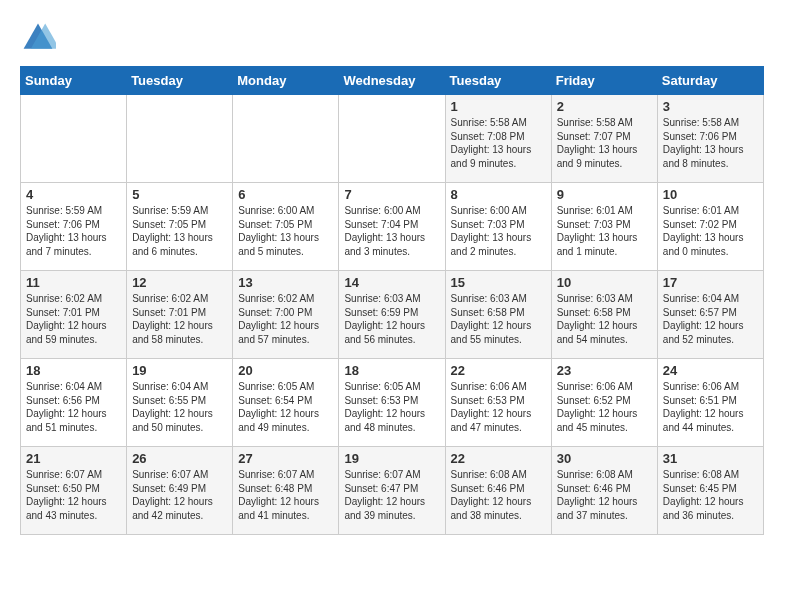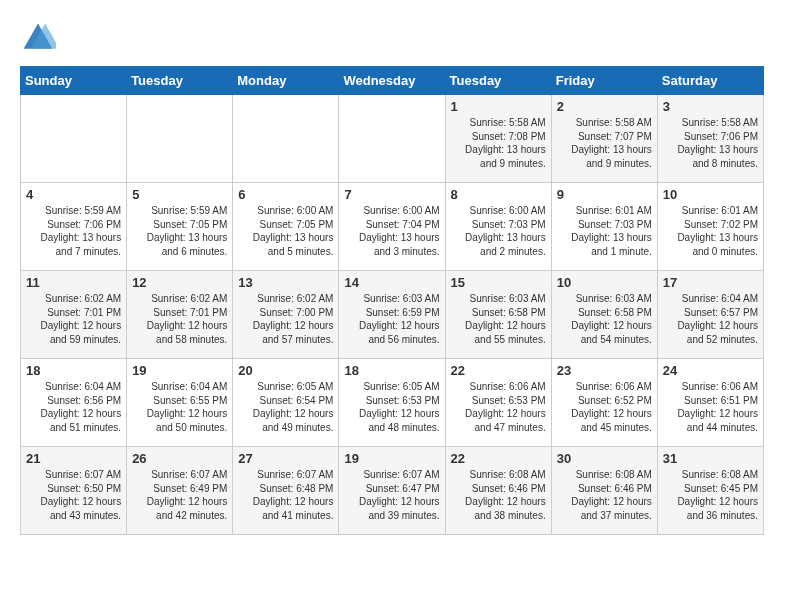--- a/index.html
+++ b/index.html
@@ -89,21 +89,20 @@
       font-size: 13px;
       font-weight: bold;
       color: #333;
       display: block;
       margin-bottom: 2px;
     }
     .day-info {
       font-size: 10px;
       color: #333;
       line-height: 1.35;
-      text-align: right;
     }
     .empty-cell {
       background: #fff !important;
     }
   </style>
 </head>
 <body>
 
 <div class="page">
   <div class="header">

